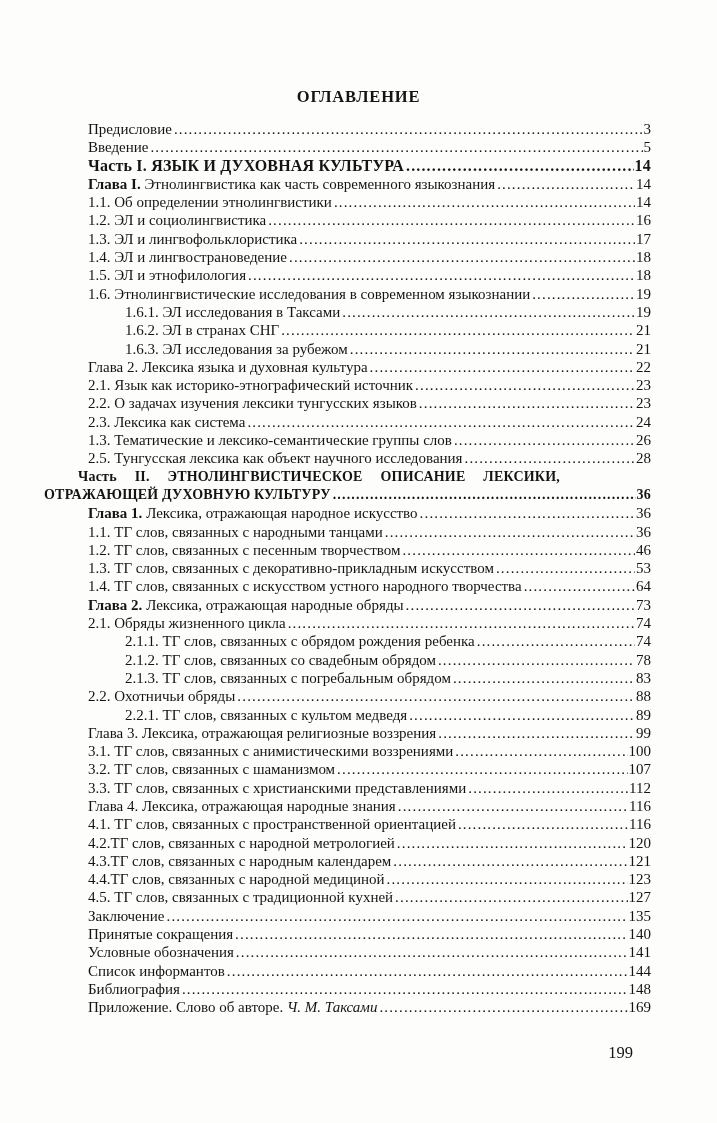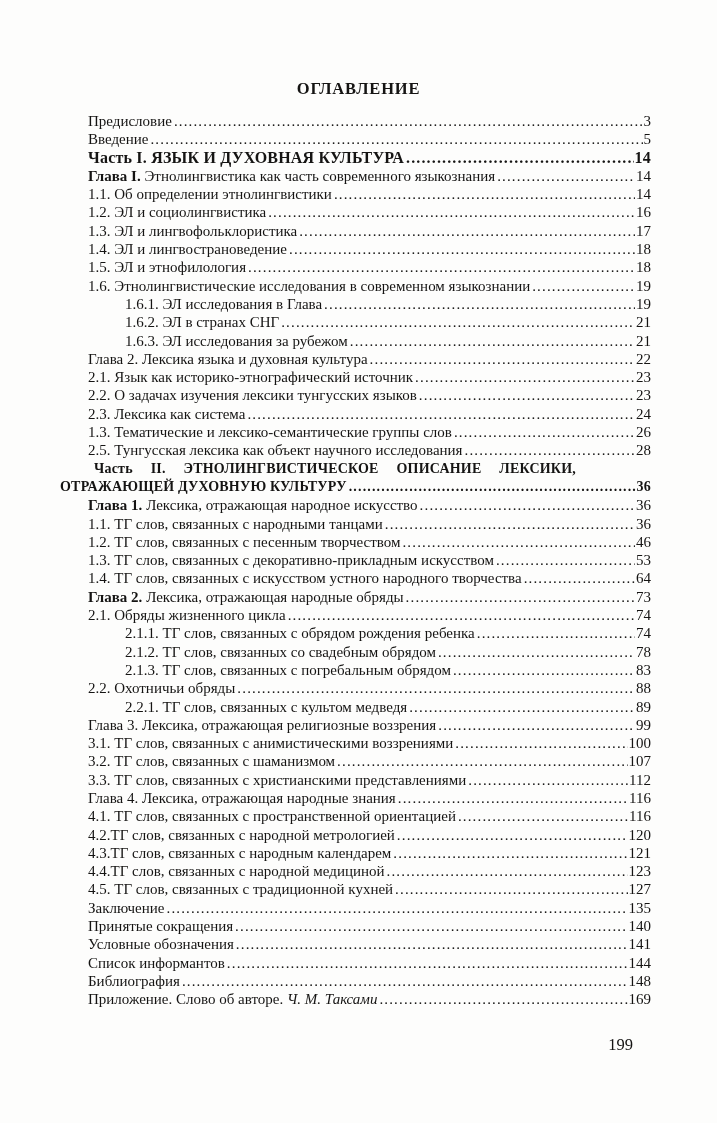--- a/index.html
+++ b/index.html
@@ -9,21 +9,21 @@
     font-family: "Liberation Serif", "DejaVu Serif", serif;
     color: #151413;
   }
   .sheet {
     position: relative;
     width: 717px; height: 1123px;
     overflow: hidden;
     box-sizing: border-box;
   }
   .doc-heading {
-    margin: 4px;
+    margin: 12px;
     padding-top: 76px;
     text-align: center;
     font-size: 16.5px;
     font-weight: 700;
     letter-spacing: 0.8px;
     line-height: 17px;
   }
   .toc {
     margin-top: 15px;
     padding-left: 44px;
@@ -51,27 +51,27 @@
     letter-spacing: 1.15px;
   }
   .toc-page { white-space: nowrap; }
   .ind0 { margin-left: 44px; }
   .ind1 { margin-left: 81px; }
   .bold-all { font-weight: 400; }
   .bold-caps { font-weight: 700; font-size: 16px; letter-spacing: 0.2px; }
   .part-line { font-weight: 700; font-size: 14px; letter-spacing: 0.2px; }
   .justified {
     display: block;
-    margin-left: 50px;
+    margin-left: 34px;
     width: 482px;
     text-align: justify;
     text-align-last: justify;
   }
   .justified .toc-text { white-space: normal; }
-  .hang { margin-left: 16px; font-family: Liberation Serif, serif; }
+  .hang { margin-left: 0; font-family: Liberation Serif, serif; }
   .gap-before { }
   .page-num {
     margin-top: 26px;
     text-align: right;
     padding-right: 84px;
     font-size: 16.5px;
   }
 </style>
 </head>
 <body>
@@ -124,21 +124,21 @@
     <span class="toc-text"><span class="txt">1.5. ЭЛ и этнофилология</span></span>
     <span class="toc-dots"></span>
     <span class="toc-page">18</span>
   </div>
       <div class="toc-row ind0">
     <span class="toc-text"><span class="txt">1.6. Этнолингвистические исследования в современном языкознании</span></span>
     <span class="toc-dots"></span>
     <span class="toc-page">19</span>
   </div>
       <div class="toc-row ind1">
-    <span class="toc-text"><span class="txt">1.6.1. ЭЛ исследования в Глава</span></span>
+    <span class="toc-text"><span class="txt">1.6.1. ЭЛ исследования в Таксами</span></span>
     <span class="toc-dots"></span>
     <span class="toc-page">19</span>
   </div>
       <div class="toc-row ind1">
     <span class="toc-text"><span class="txt">1.6.2. ЭЛ в странах СНГ</span></span>
     <span class="toc-dots"></span>
     <span class="toc-page">21</span>
   </div>
       <div class="toc-row ind1">
     <span class="toc-text"><span class="txt">1.6.3. ЭЛ исследования за рубежом</span></span>

